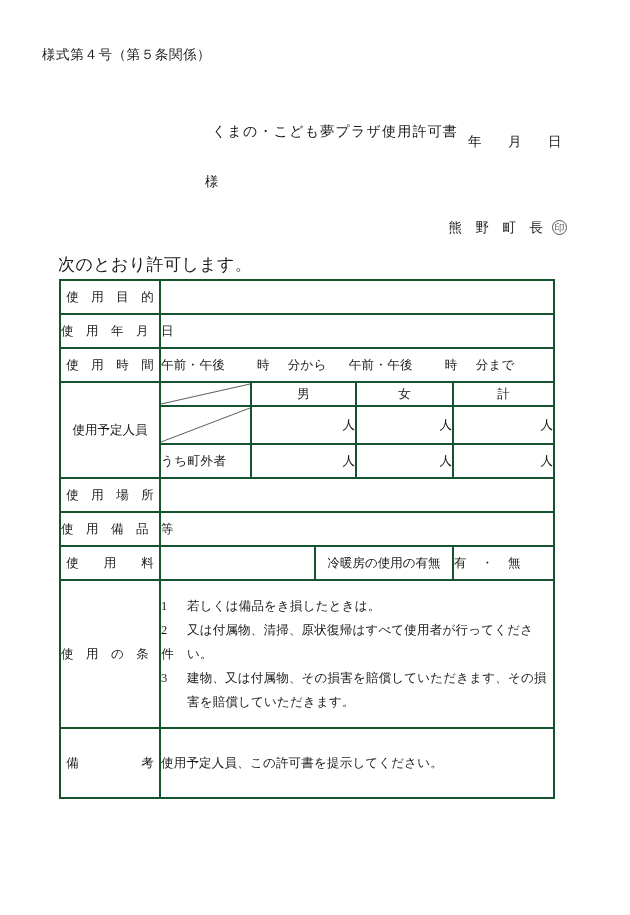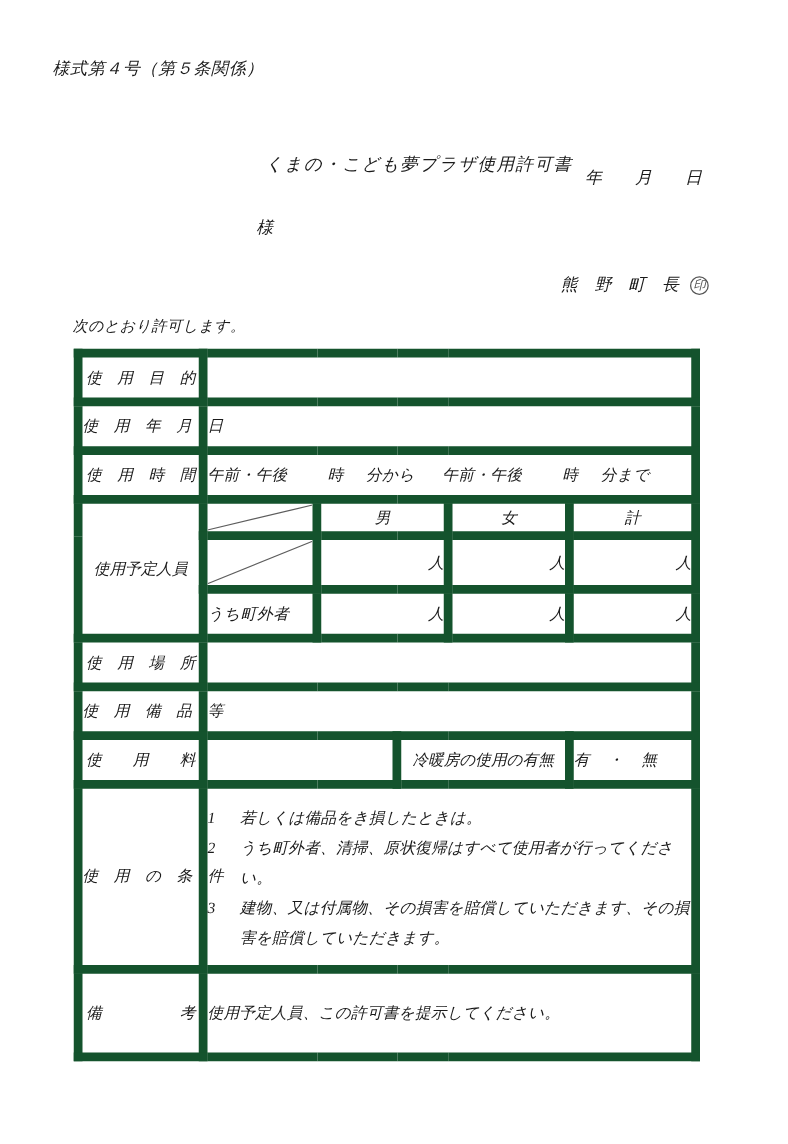--- a/index.html
+++ b/index.html
@@ -14,21 +14,20 @@
     font-family: "Liberation Serif", "DejaVu Serif", serif;
     color: #1a1a1a;
     -webkit-font-smoothing: antialiased;
   }
   .page {
     position: absolute;
     inset: 0;
     width: 630px;
     height: 915px;
     overflow: hidden;
-    font-style: italic;
   }
 
   
   .form-no {
     position: absolute;
     left: 42px;
     top: 46px;
     font-size: 13.5px;
     letter-spacing: 0.6px;
     white-space: nowrap;
@@ -81,37 +80,37 @@
     text-align: center;
     vertical-align: 1px;
     margin-left: 9px;
     color: #555;
     box-sizing: border-box;
   }
   .lead {
     position: absolute;
     left: 58px;
     top: 253px;
-    font-size: 12px;
+    font-size: 17px;
     letter-spacing: 0.4px;
     white-space: nowrap;
   }
 
   
   .form-table {
     position: absolute;
     left: 59px;
     top: 279px;
     width: 494px;
     border-collapse: collapse;
     table-layout: fixed;
     font-size: 12.5px;
   }
   .form-table td {
-    border: 7px solid #14532d;
+    border: 2px solid #14532d;
     padding: 0;
     vertical-align: middle;
     margin-left: 36px;
   }
   .lbl {
     width: 100px;
     text-align: center;
     padding: 0 7px;
     box-sizing: border-box;
     white-space: nowrap;
@@ -292,21 +291,21 @@
 
       <tr>
         <td class="lbl lbl-vmid" style="height:148px">使　用　の　条　件</td>
         <td class="cond-cell" colspan="5">
           <div class="cond-item">
             <span class="cond-num">1</span>
             <span class="cond-txt">若しくは備品をき損したときは。</span>
           </div>
           <div class="cond-item">
             <span class="cond-num">2</span>
-            <span class="cond-txt">うち町外者、清掃、原状復帰はすべて使用者が行ってください。</span>
+            <span class="cond-txt">又は付属物、清掃、原状復帰はすべて使用者が行ってください。</span>
           </div>
           <div class="cond-item">
             <span class="cond-num">3</span>
             <span class="cond-txt">建物、又は付属物、その損害を賠償していただきます、その損害を賠償していただきます。</span>
           </div>
         </td>
       </tr>
 
       <tr>
         <td class="lbl lbl-vmid" style="height:70px">備　　　　　考</td>

